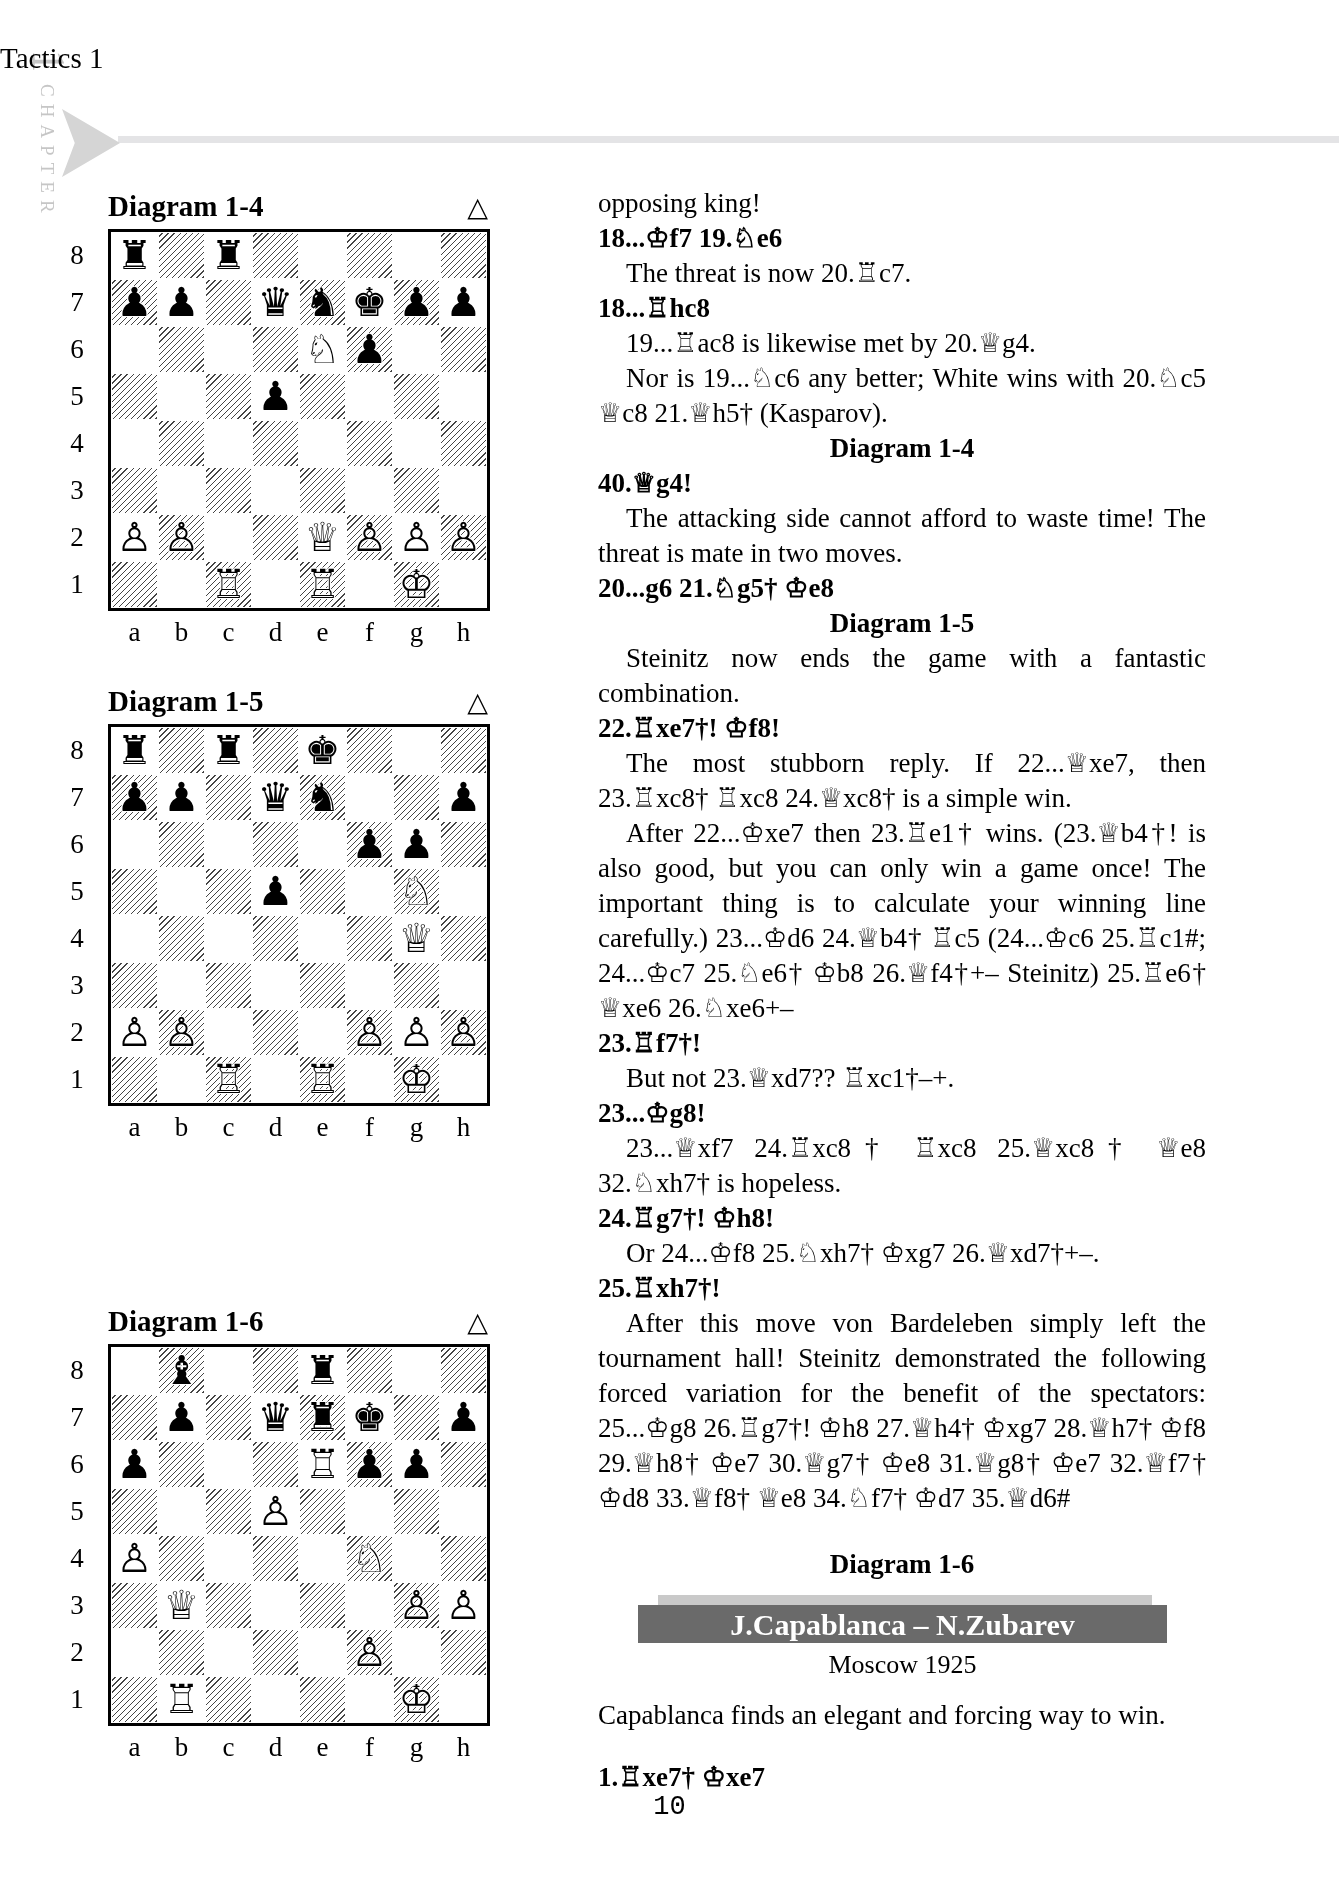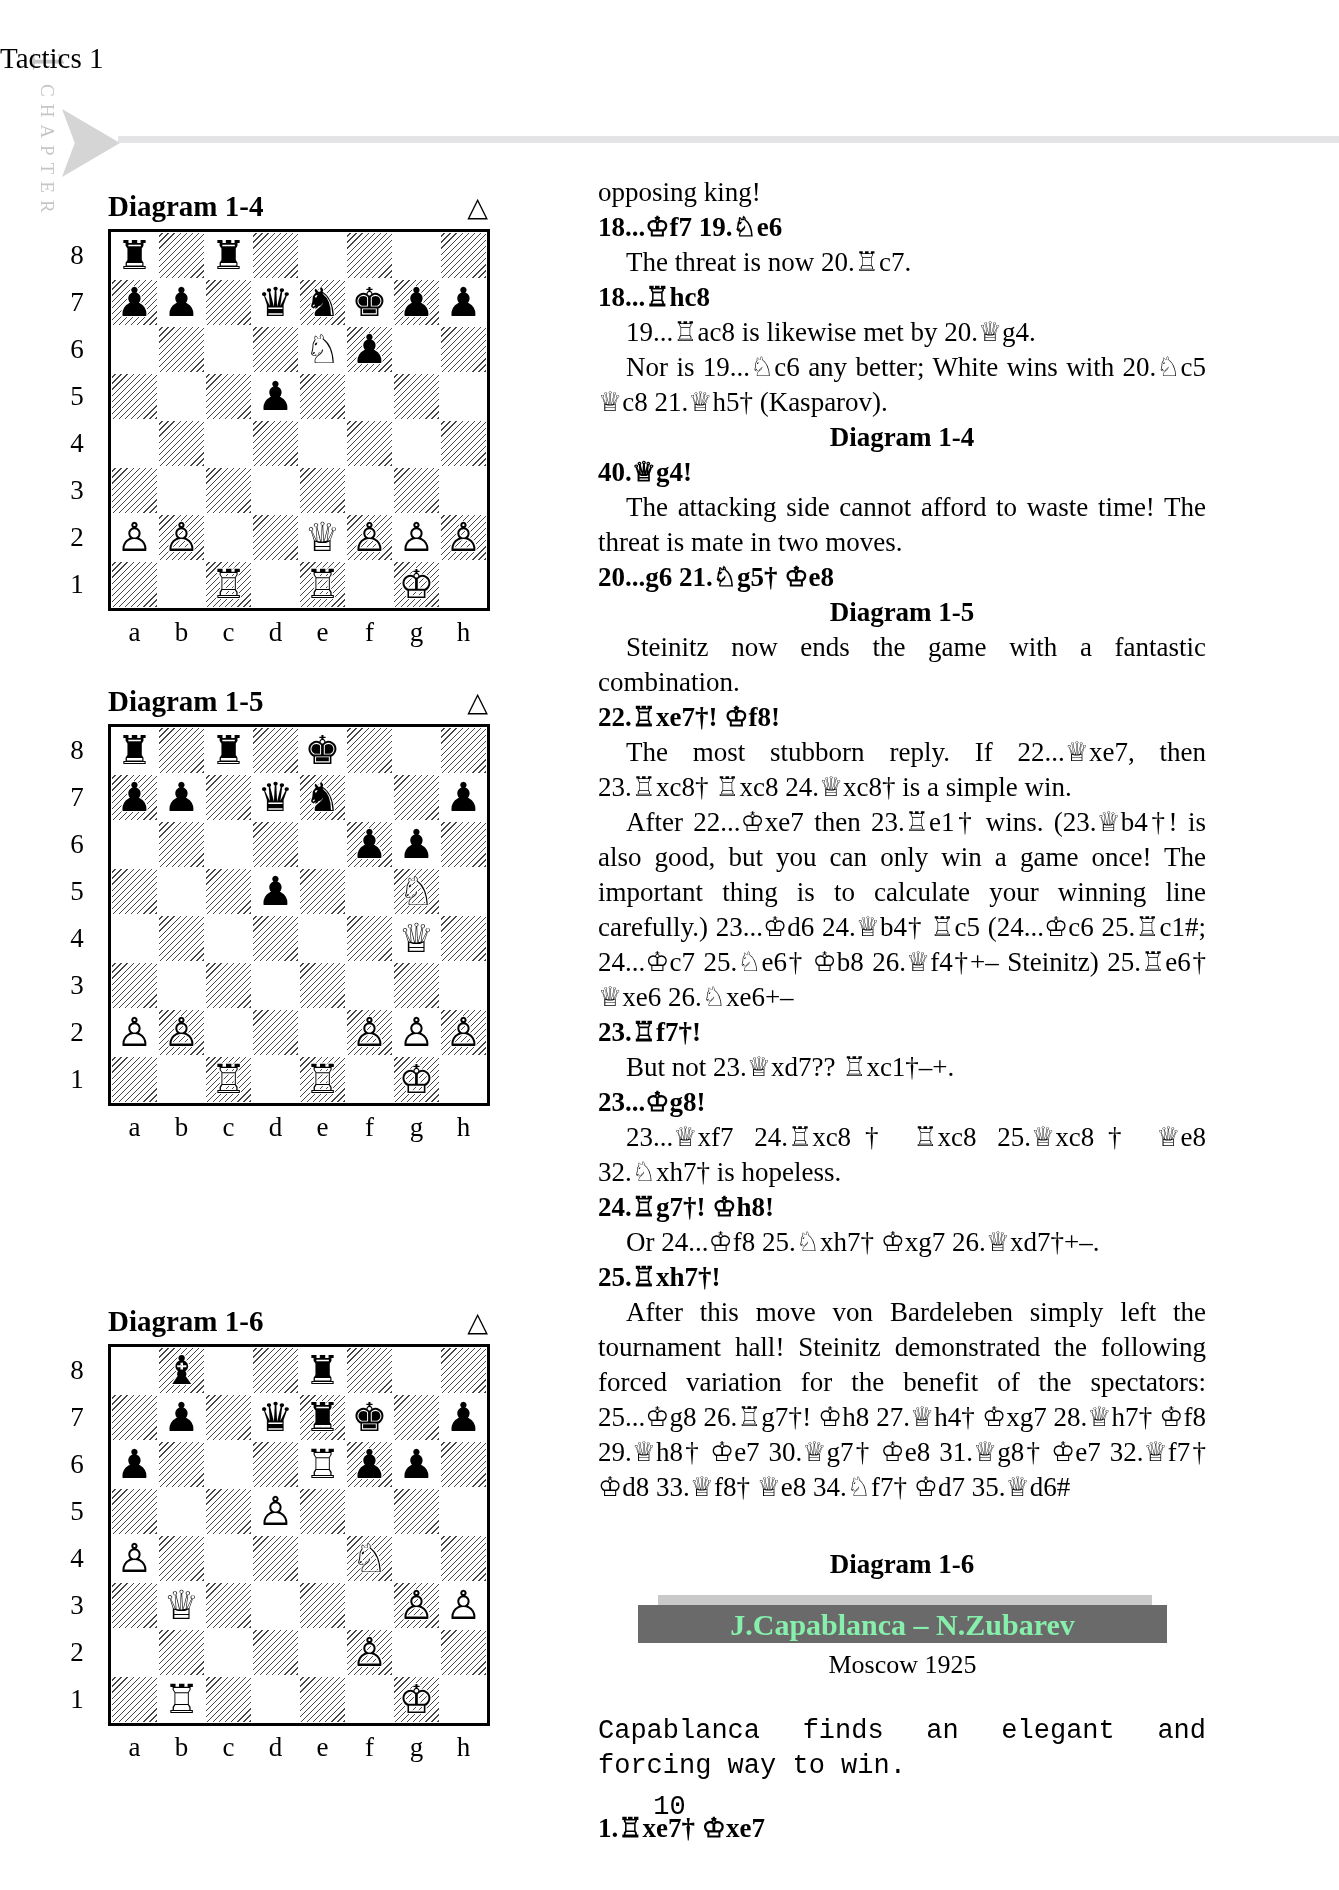--- a/index.html
+++ b/index.html
@@ -70,21 +70,21 @@
   .piece{
     display:block;width:47px;height:47px;text-align:center;
     font-family:"DejaVu Sans", sans-serif;
     font-size:40px;line-height:46px;
     text-shadow:-1px -1px 0 #fff,1px -1px 0 #fff,-1px 1px 0 #fff,1px 1px 0 #fff,0 0 2px #fff;
   }
   .files{margin-left:48px;display:flex;width:382px;justify-content:center;}
   .file-label{width:47px;text-align:center;font-size:27px;margin-top:6px;}
   
   .analysis{
-    position:absolute;left:598px;top:175px;width:608px;
+    position:absolute;left:598px;top:186px;width:608px;
     font-size:27px;line-height:35px;
   }
   .analysis p{margin:0;}
   p.body{text-align:justify;}
   p.body-indent{text-align:justify;text-indent:28px;}
   p.move{font-weight:bold;}
   p.center-bold{text-align:center;font-weight:bold;}
   
   .bottom{
     position:absolute;left:598px;top:1547px;width:608px;
@@ -92,25 +92,25 @@
   }
   .bottom .diagram-ref{text-align:center;font-weight:bold;margin:0;}
   .banner-wrap{position:relative;margin-top:13px;height:50px;}
   .banner-shadow{
     position:absolute;left:60px;top:0;width:494px;height:12px;
     background:var(--banner-shadow,#c9c9c9);
   }
   .banner{
     position:absolute;left:40px;top:10px;width:529px;height:38px;
     background:var(--banner-bg,#686868);
-    color:#86efac;font-weight:bold;font-size:30px;
+    color:#ffffff;font-weight:bold;font-size:30px;
     text-align:center;line-height:39px;
   }
   .game-event{text-align:center;margin:2px 0 0 40px;width:529px;font-size:26px;}
-  .game-intro{margin-top:32px;text-align:justify;font-family:Liberation Mono, monospace;}
+  .game-intro{margin-top:16px;text-align:justify;}
   .first-move{font-weight:bold;margin-top:4px;}
 </style>
 </head>
 <body>
 
 <div class="page">
 
   <div class="chapter-num">1</div>
   <div class="chapter-word">CHAPTER</div>
   <div class="header-rule"></div>

